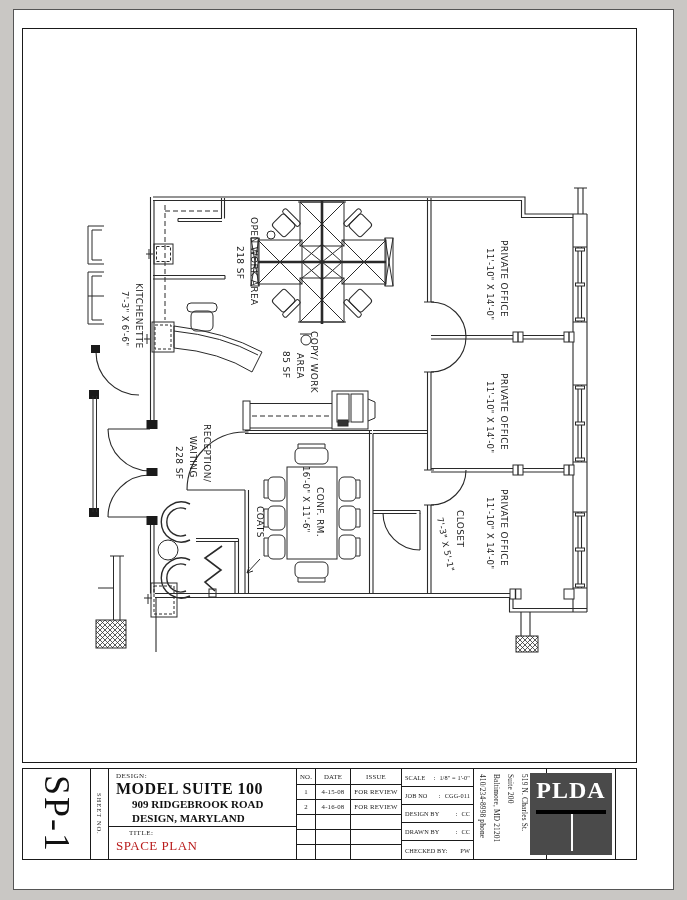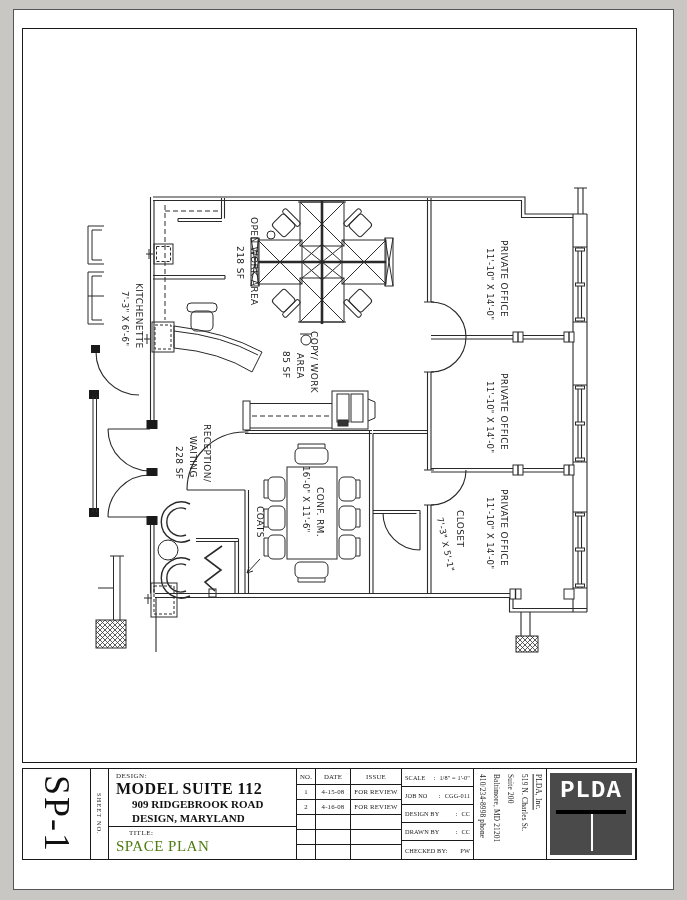--- a/index.html
+++ b/index.html
@@ -17,37 +17,37 @@
   .sp1{left:0;width:68px;display:flex;align-items:center;justify-content:center;}
   .sp1 span{font-size:36px;letter-spacing:2px;color:#111;}
   .sheetno{left:68px;width:18px;display:flex;align-items:center;justify-content:center;}
   .sheetno span{font-size:6.5px;letter-spacing:1px;color:#222;}
   .proj{left:86px;width:188px;padding:3px 0 0 7px;}
   .proj .small{font-size:7px;letter-spacing:.5px;color:#222;}
   .proj .big{font-size:16px;font-weight:bold;letter-spacing:.5px;color:#111;line-height:1.15;}
   .proj .addr{font-size:11px;font-weight:bold;color:#111;line-height:1.25;margin-left:16px;}
   .proj .rule{position:absolute;left:0;right:0;top:57px;border-top:1.2px solid #1a1a1a;}
   .proj .title-label{position:absolute;left:20px;top:60px;font-size:7px;letter-spacing:.5px;color:#222;}
-  .proj .title-big{position:absolute;left:7px;top:69px;font-size:15px;letter-spacing:.5px;color:#4d7c0f;}
+  .proj .title-big{position:absolute;left:7px;top:69px;font-size:13px;letter-spacing:.5px;color:#b91c1c;}
   .rev{left:274px;width:105px;}
   .rev .rrow{position:absolute;left:0;right:0;height:15px;border-bottom:1px solid #1a1a1a;display:flex;}
   .rev .c-no{width:18px;border-right:1px solid #1a1a1a;display:flex;align-items:center;justify-content:center;}
   .rev .c-date{width:34px;border-right:1px solid #1a1a1a;display:flex;align-items:center;justify-content:center;}
   .rev .c-issue{flex:1;display:flex;align-items:center;justify-content:center;}
   .rev span{font-size:6.8px;color:#222;letter-spacing:.2px;}
   .info{left:379px;width:72px;}
   .info .irow{position:absolute;left:0;right:0;height:18px;border-bottom:1px solid #1a1a1a;display:flex;align-items:center;padding:0 3px;box-sizing:border-box;}
   .info .irow:last-child{border-bottom:none;}
   .info span{font-size:6.3px;color:#222;letter-spacing:.1px;}
   .info .ilabel{flex:1;}
   .firm{left:451px;width:73px;display:flex;justify-content:center;align-items:flex-start;padding-top:5px;box-sizing:border-box;}
   .firm .flines{writing-mode:vertical-rl;}
   .firm .fline{font-size:7.3px;color:#222;line-height:1.9;letter-spacing:.2px;}
   .firm .fline.first{text-decoration:underline;}
-  .logo-cell{left:524px;width:89px;border-right:none;display:flex;align-items:center;justify-content:center;font-family:Liberation Mono, monospace;}
+  .logo-cell{left:504px;width:89px;border-right:none;display:flex;align-items:center;justify-content:center;}
   .logo-box{position:relative;width:82px;height:82px;background:#4a4a4a;}
   .logo-box .word{position:absolute;top:4px;left:0;right:0;text-align:center;color:#fff;font-size:24px;font-weight:bold;letter-spacing:1px;}
   .logo-box .bar{position:absolute;left:6px;right:6px;top:37px;height:4px;background:#000;}
   .logo-box .stem{position:absolute;left:50%;top:41px;width:1.5px;height:37px;background:#fdfdfd;}
 </style>
 </head>
 <body>
 
 <div class="page">
   <div class="sheet"></div>
@@ -295,21 +295,21 @@
 
   <div class="tb">
     <div class="cell sp1">
       <span class="vtext">SP-1</span>
     </div>
     <div class="cell sheetno">
       <span class="vtext">SHEET NO.</span>
     </div>
     <div class="cell proj">
       <div class="small">DESIGN:</div>
-      <div class="big">MODEL SUITE 112</div>
+      <div class="big">MODEL SUITE 100</div>
       <div class="addr">909 RIDGEBROOK ROAD</div>
       <div class="addr">DESIGN, MARYLAND</div>
       <div class="rule"></div>
       <div class="title-label">TITLE:</div>
       <div class="title-big">SPACE PLAN</div>
     </div>
 
     <div class="cell rev">
       <div class="rrow" style="top:0;">
         <div class="c-no">

